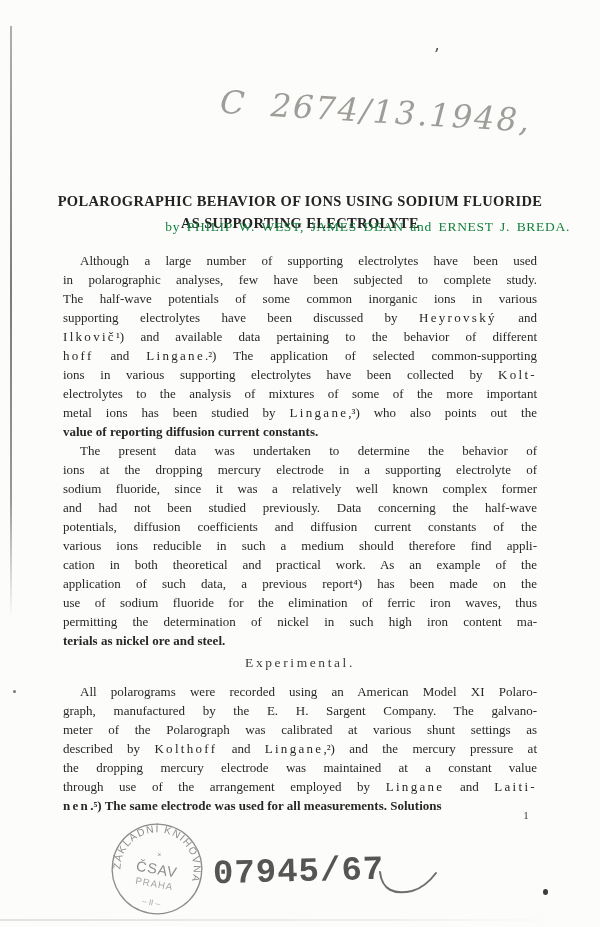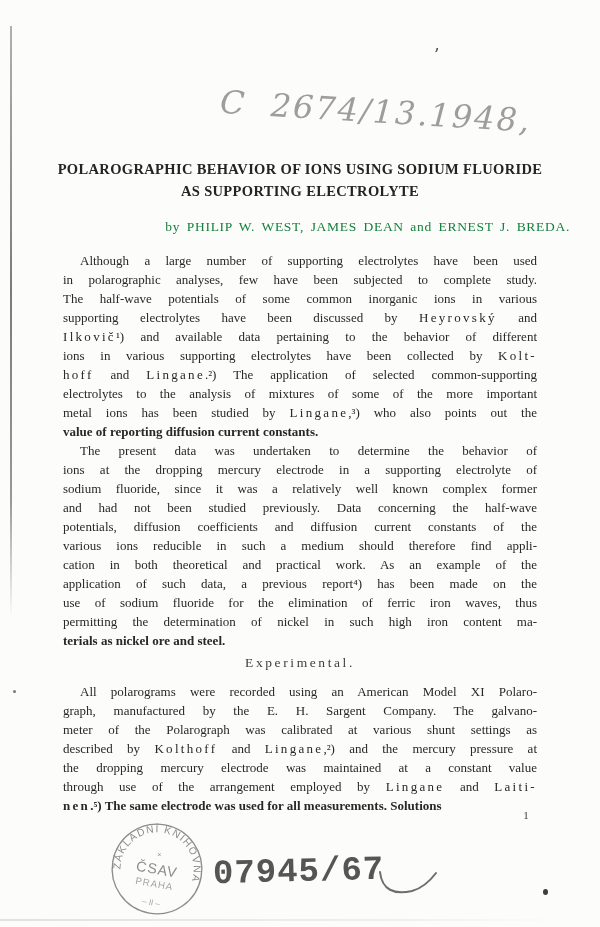--- a/index.html
+++ b/index.html
@@ -30,21 +30,21 @@
   .handwriting {
     position:absolute; left:220px; top:92px; width:300px;
     font-family:"DejaVu Serif", serif; font-style:italic;
     font-size:32px; letter-spacing:2px; word-spacing:12px;
     color:#8f8d89; opacity:.85; transform:rotate(3.5deg);
     white-space:nowrap;
   }
   
   .title {
     position:absolute; left:30px; width:540px; text-align:center;
-    font-weight:bold; font-size:14.5px; letter-spacing:.35px; color:#242424;
+    font-weight:bold; font-size:14.5px; letter-spacing:.35px; color:#242424;margin-top:32px;
   }
   .title.l1 { top:161px; }
   .title.l2 { top:183px; }
   .byline {
     position:absolute; left:30px; top:219px; width:540px; text-align:right;
     font-size:13.5px; letter-spacing:.7px; word-spacing:2.5px; color:#15803d;
   }
   .secheading {
     position:absolute; left:63px; top:655px; width:474px; text-align:center;
     font-size:13.5px; letter-spacing:2.6px; color:#404040;
@@ -88,22 +88,22 @@
   <div class="title l2">AS SUPPORTING ELECTROLYTE</div>
   <div class="byline">by PHILIP W. WEST, JAMES DEAN and ERNEST J. BREDA.</div>
 
   <div class="textblock intro">
       <div>
         <div class="line indent"><span>Although a large number of supporting electrolytes have been used</span></div>
         <div class="line"><span>in polarographic analyses, few have been subjected to complete study.</span></div>
         <div class="line"><span>The half-wave potentials of some common inorganic ions in various</span></div>
         <div class="line"><span>supporting electrolytes have been discussed by </span><span class="spaced">Heyrovský</span><span> and</span></div>
         <div class="line"><span class="spaced">Ilkovič</span><span>¹) and available data pertaining to the behavior of different</span></div>
+        <div class="line"><span class="spaced">hoff</span><span> and </span><span class="spaced">Lingane</span><span>.²) The application of selected common-supporting</span></div>
         <div class="line"><span>ions in various supporting electrolytes have been collected by </span><span class="spaced">Kolt-</span></div>
-        <div class="line"><span class="spaced">hoff</span><span> and </span><span class="spaced">Lingane</span><span>.²) The application of selected common-supporting</span></div>
         <div class="line"><span>electrolytes to the analysis of mixtures of some of the more important</span></div>
         <div class="line"><span>metal ions has been studied by </span><span class="spaced">Lingane</span><span>,³) who also points out the</span></div>
         <div class="line lastline"><span>value of reporting diffusion current constants.</span></div>
       </div>
       <div>
         <div class="line indent"><span>The present data was undertaken to determine the behavior of</span></div>
         <div class="line"><span>ions at the dropping mercury electrode in a supporting electrolyte of</span></div>
         <div class="line"><span>sodium fluoride, since it was a relatively well known complex former</span></div>
         <div class="line"><span>and had not been studied previously. Data concerning the half-wave</span></div>
         <div class="line"><span>potentials, diffusion coefficients and diffusion current constants of the</span></div>

